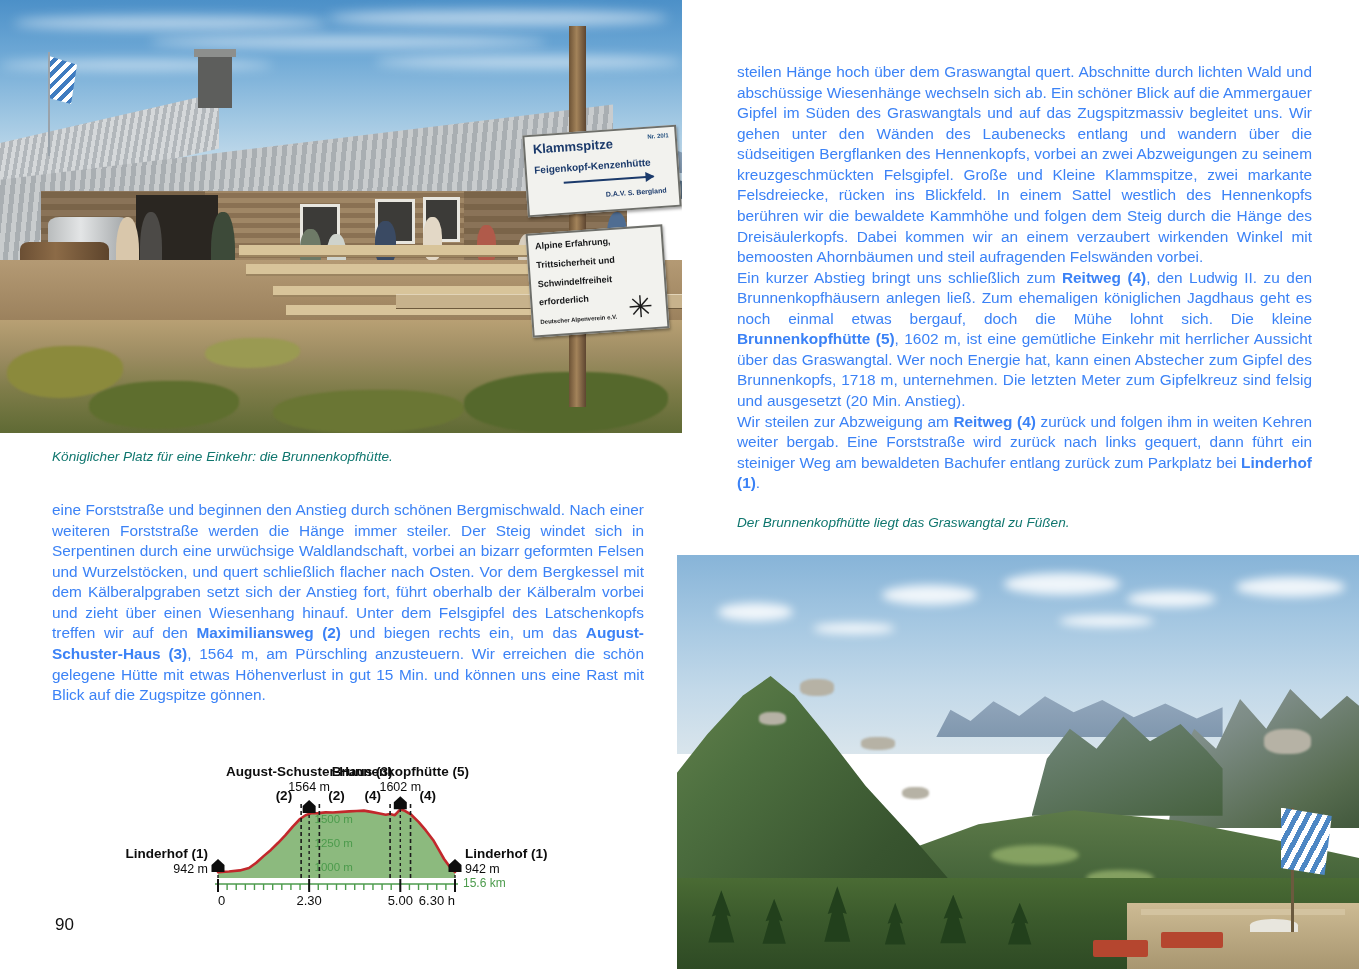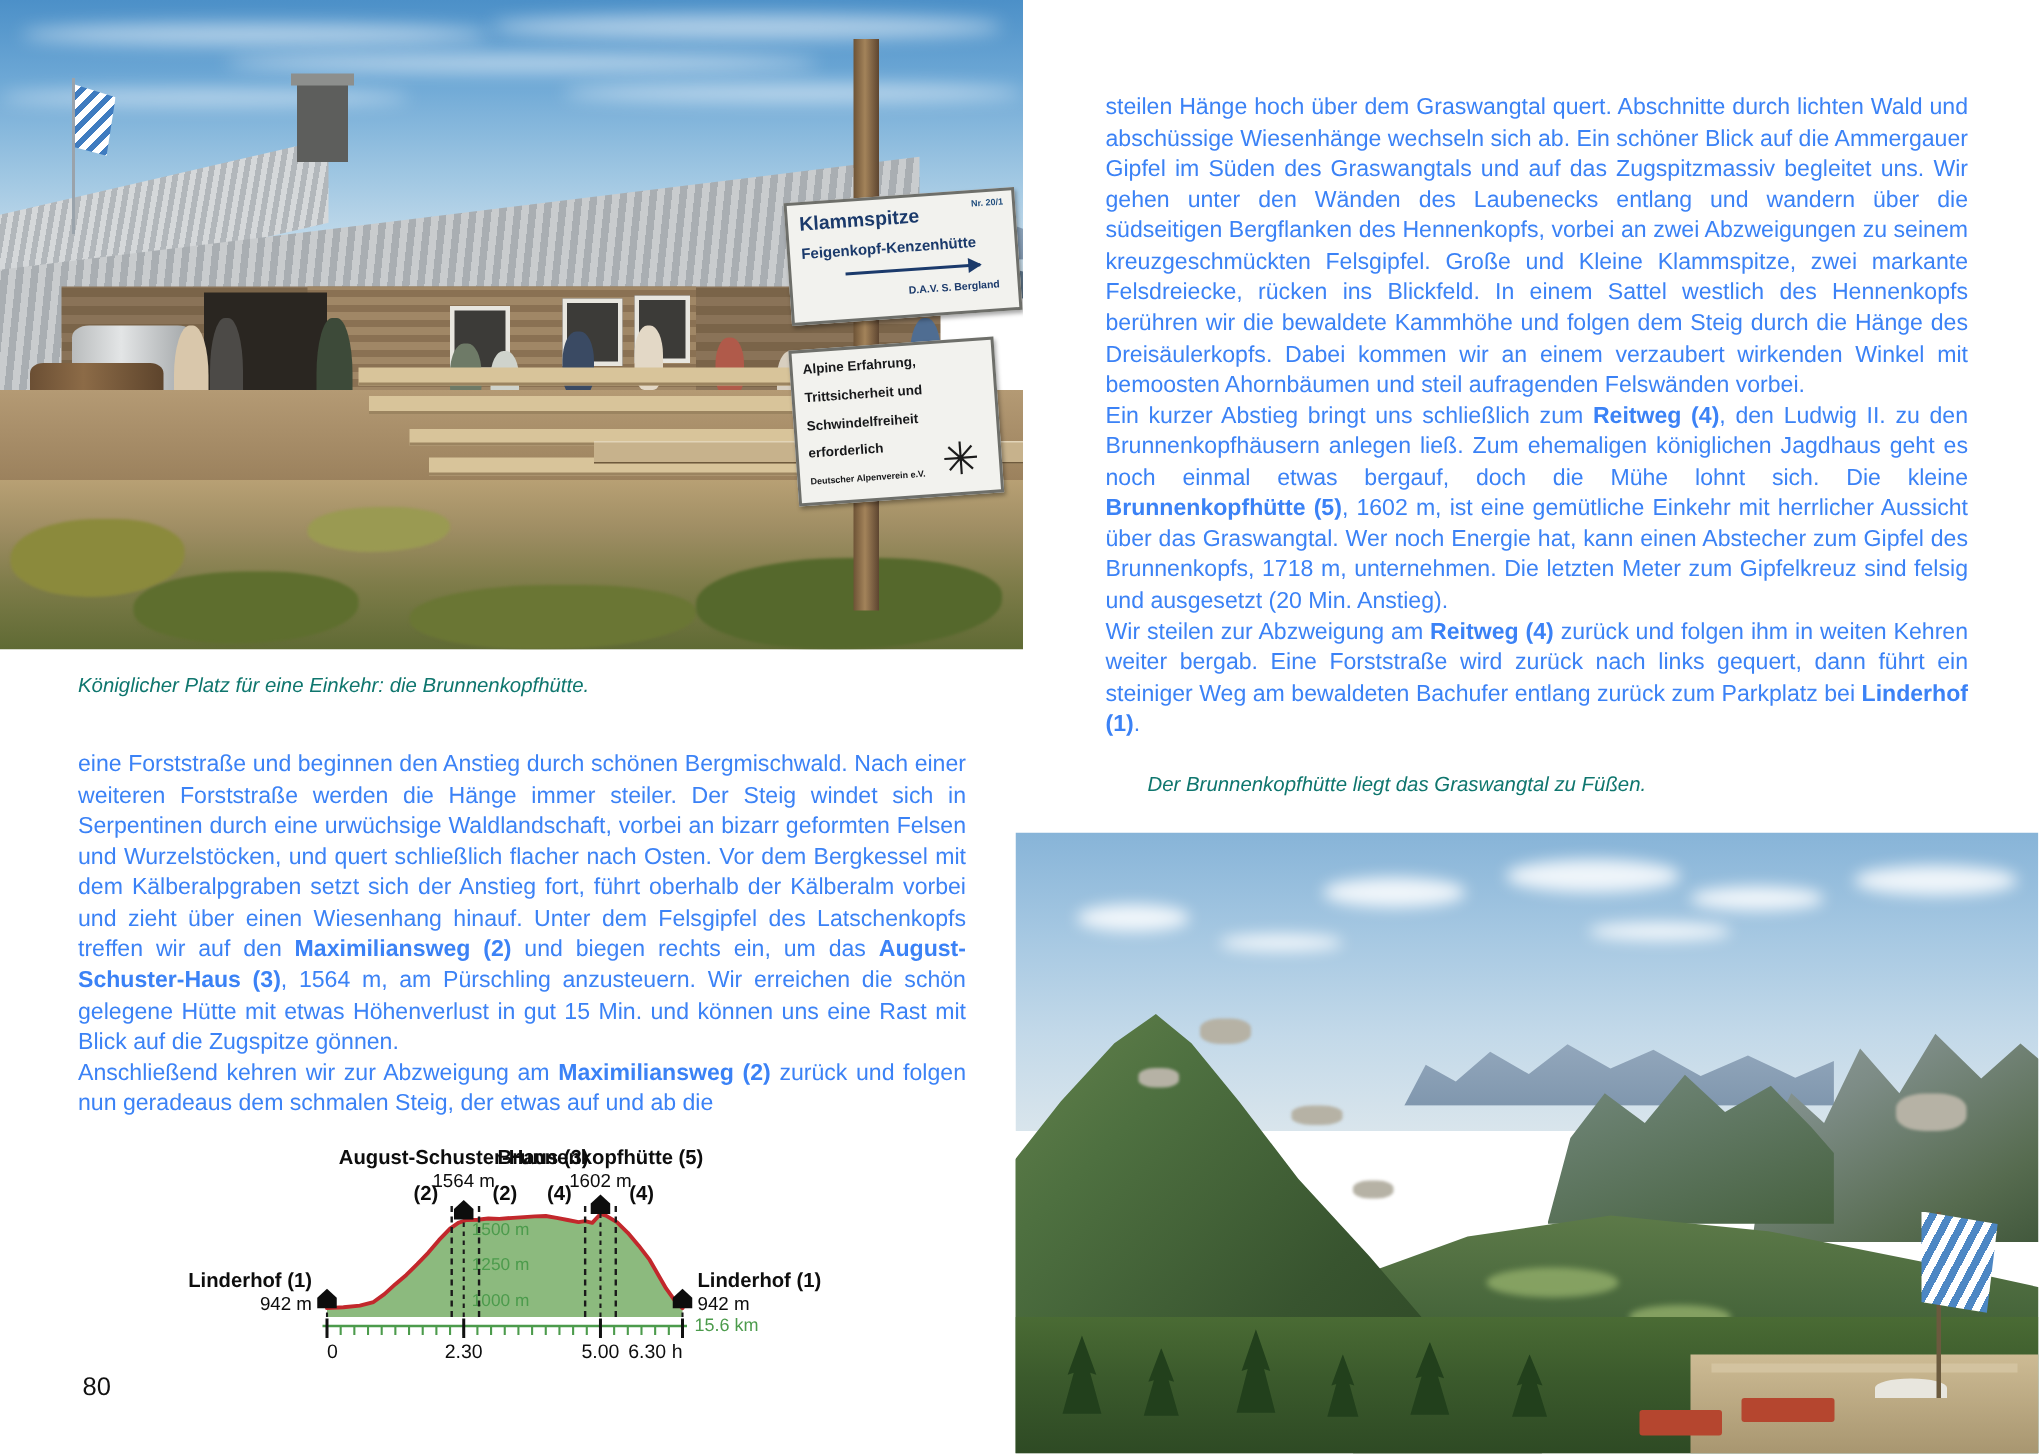--- a/index.html
+++ b/index.html
@@ -109,21 +109,21 @@
   
   .col{position:absolute;font-size:15.4px;line-height:1.335;color:#3b82f6;text-align:justify;
     -webkit-hyphens:none;hyphens:none;}
   #col-right{left:737px;top:62px;width:575px;}
   #col-left{left:52px;top:500px;width:592px;}
   .col p{margin:0;}
   .col b{font-weight:700;}
 
   .caption{position:absolute;font-style:italic;font-size:13.6px;color:#0f766e;}
   #cap-hut{left:52px;top:449px;}
-  #cap-pano{left:737px;top:515px;margin-left:28px;}
+  #cap-pano{left:737px;top:515px;}
 
   #page-number{position:absolute;left:55px;top:915px;font-size:17px;color:#111;}
 
   
   #profile{position:absolute;left:120px;top:760px;width:430px;height:150px;}
   #profile svg{display:block;}
 </style>
 </head>
 <body>
 
@@ -248,21 +248,20 @@
     <div class="p-fence"></div>
     <div class="p-lounger" style="right:20%;width:9%"></div>
     <div class="p-lounger" style="right:31%;width:8%;bottom:3%"></div>
     <div class="p-umbrella" style="right:9%"></div>
     <div class="p-flagpole"></div>
     <div class="p-bavflag"></div>
   </div>
 
   <div class="col" id="col-left">
     <p><span>eine Forststraße und beginnen den Anstieg durch schönen Bergmischwald. Nach einer weiteren Forststraße werden die Hänge immer steiler. Der Steig windet sich in Serpentinen durch eine urwüchsige Waldlandschaft, vorbei an bizarr geformten Felsen und Wurzelstöcken, und quert schließlich flacher nach Osten. Vor dem Bergkessel mit dem Kälberalpgraben setzt sich der Anstieg fort, führt oberhalb der Kälberalm vorbei und zieht über einen Wiesenhang hinauf. Unter dem Felsgipfel des Latschenkopfs treffen wir auf den </span><b>Maximiliansweg (2)</b><span> und biegen rechts ein, um das </span><b>August-Schuster-Haus (3)</b><span>, 1564 m, am Pürschling anzusteuern. Wir erreichen die schön gelegene Hütte mit etwas Höhenverlust in gut 15 Min. und können uns eine Rast mit Blick auf die Zugspitze gönnen.</span></p>
-    <p><span>Anschließend kehren wir zur Abzweigung am </span><b>Maximiliansweg (2)</b><span> zurück und folgen nun geradeaus dem schmalen Steig, der etwas auf und ab die</span></p>
   </div>
 
   <div id="profile">
     <svg id="profile-svg" width="430" height="150" viewBox="0 0 430 150">
         <path d="M 98.00 112.10 L 108.94 111.53 L 119.88 110.39 L 128.99 108.01 L 136.28 102.78 L 143.58 96.12 L 150.87 89.94 L 158.16 82.80 L 165.45 75.20 L 172.75 66.63 L 180.04 59.02 L 185.51 55.22 L 190.98 53.32 L 198.27 53.13 L 205.56 52.37 L 212.85 52.56 L 221.97 51.89 L 229.26 51.41 L 236.55 50.94 L 243.85 50.65 L 251.14 51.89 L 258.43 53.32 L 265.72 54.74 L 270.10 54.08 L 274.84 55.22 L 280.31 49.32 L 283.95 50.46 L 291.25 54.74 L 298.54 61.88 L 305.83 70.44 L 313.12 79.95 L 318.59 89.46 L 324.06 98.98 L 329.53 106.59 L 335.00 112.10 L 335 118 L 98 118 Z" fill="#8cba7e" stroke="none"></path>
         <path d="M 98.00 112.10 L 108.94 111.53 L 119.88 110.39 L 128.99 108.01 L 136.28 102.78 L 143.58 96.12 L 150.87 89.94 L 158.16 82.80 L 165.45 75.20 L 172.75 66.63 L 180.04 59.02 L 185.51 55.22 L 190.98 53.32 L 198.27 53.13 L 205.56 52.37 L 212.85 52.56 L 221.97 51.89 L 229.26 51.41 L 236.55 50.94 L 243.85 50.65 L 251.14 51.89 L 258.43 53.32 L 265.72 54.74 L 270.10 54.08 L 274.84 55.22 L 280.31 49.32 L 283.95 50.46 L 291.25 54.74 L 298.54 61.88 L 305.83 70.44 L 313.12 79.95 L 318.59 89.46 L 324.06 98.98 L 329.53 106.59 L 335.00 112.10" fill="none" stroke="#c2282c" stroke-width="2.6" stroke-linejoin="round" stroke-linecap="round"></path>
         <text x="194.5" y="63.02439024390244" fill="#4c9b4c" font-size="11.5" font-family="&quot;Liberation Sans&quot;, sans-serif">1500 m</text>
         <text x="194.5" y="86.8048780487805" fill="#4c9b4c" font-size="11.5" font-family="&quot;Liberation Sans&quot;, sans-serif">1250 m</text>
         <text x="194.5" y="110.58536585365854" fill="#4c9b4c" font-size="11.5" font-family="&quot;Liberation Sans&quot;, sans-serif">1000 m</text>
         <line x1="181.13230769230768" y1="118" x2="181.13230769230768" y2="43" stroke="#1a1a1a" stroke-width="1.6" stroke-dasharray="4 3"></line>
@@ -330,15 +329,15 @@
         <line x1="189.15384615384616" y1="119" x2="189.15384615384616" y2="132" stroke="#111" stroke-width="2"></line>
         <text x="189.15384615384616" y="145" text-anchor="middle" fill="#0d0d0d" font-size="13" font-family="&quot;Liberation Sans&quot;, sans-serif">2.30</text>
         <line x1="280.3076923076923" y1="119" x2="280.3076923076923" y2="132" stroke="#111" stroke-width="2"></line>
         <text x="280.3076923076923" y="145" text-anchor="middle" fill="#0d0d0d" font-size="13" font-family="&quot;Liberation Sans&quot;, sans-serif">5.00</text>
         <line x1="335" y1="119" x2="335" y2="132" stroke="#111" stroke-width="2"></line>
         <text x="335" y="145" text-anchor="end" fill="#0d0d0d" font-size="13" font-family="&quot;Liberation Sans&quot;, sans-serif">6.30 h</text>
         <text x="343" y="127" fill="#4c9b4c" font-size="12" font-family="&quot;Liberation Sans&quot;, sans-serif">15.6 km</text>
       </svg>
   </div>
 
-  <div id="page-number">80</div>
+  <div id="page-number">90</div>
 
 </div>
 
 </body></html>

